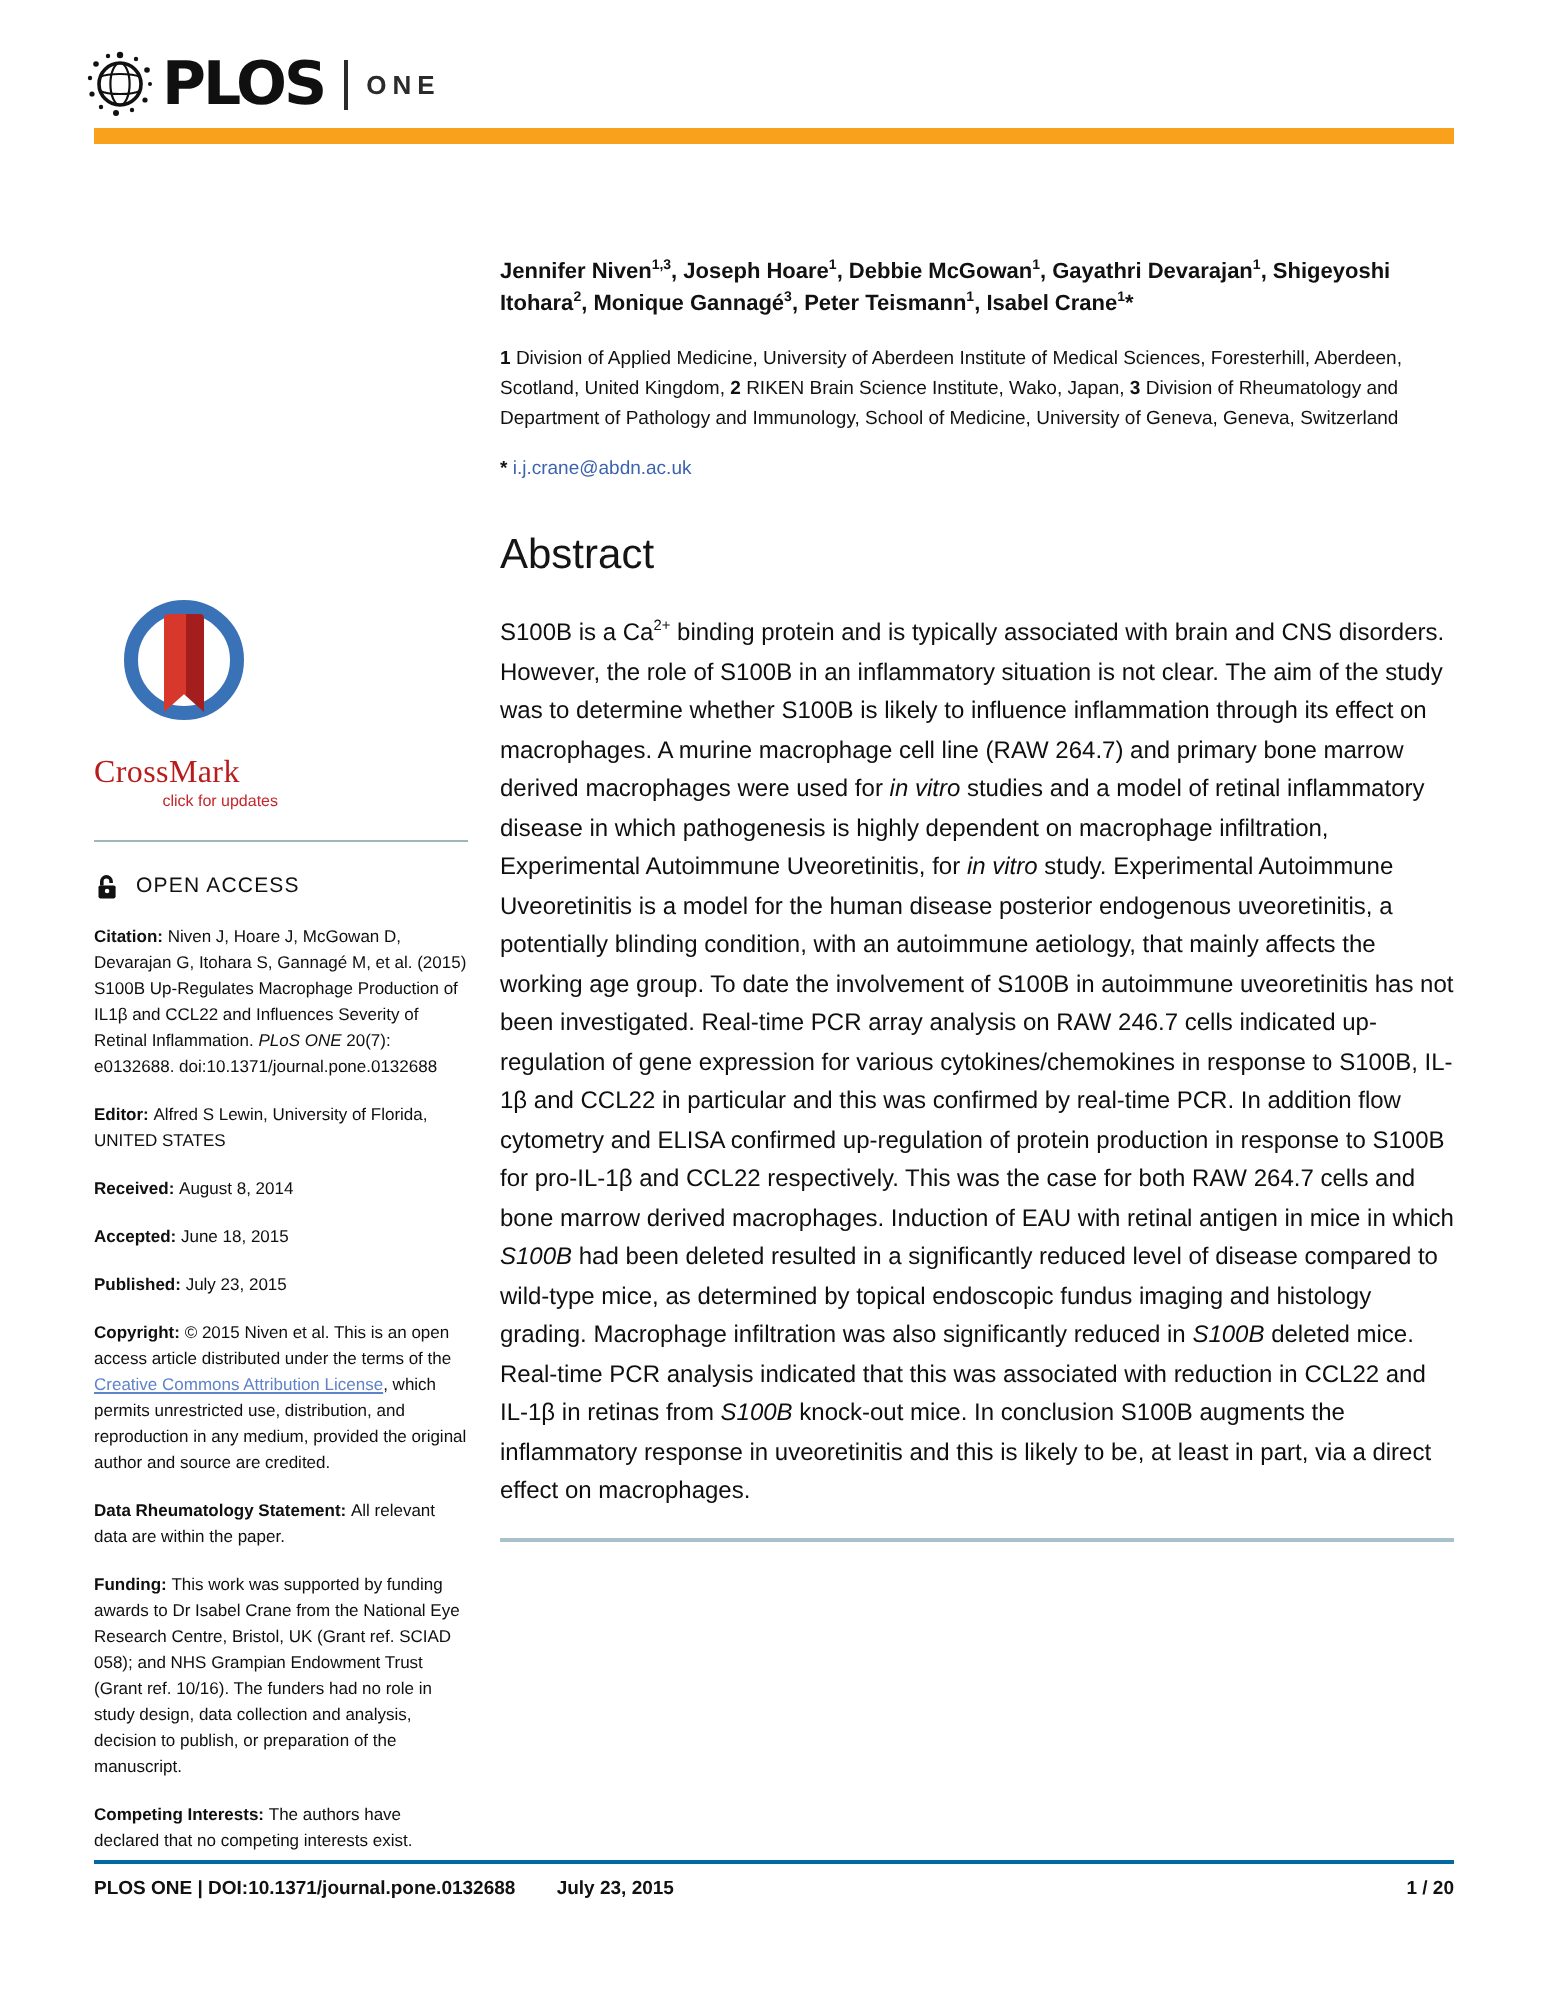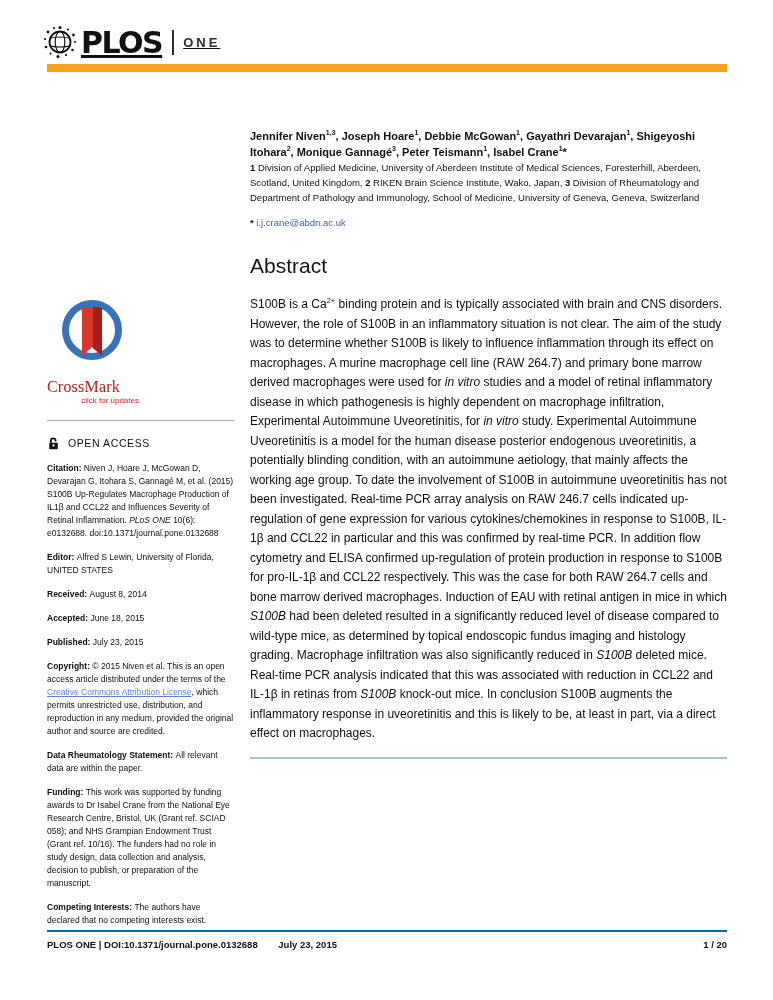--- a/index.html
+++ b/index.html
@@ -12,34 +12,34 @@
   }
   html,body{margin:0;padding:0;}
   body{
     width:773px;height:1000px;position:relative;background:#ffffff;
     font-family:"Liberation Sans",sans-serif;color:var(--ink);overflow:hidden;
   }
   sup{font-size:0.62em;vertical-align:super;line-height:0;}
   a.link{color:var(--link);text-decoration:none;cursor:pointer;}
 
   
-  .logo-row{position:absolute;left:42px;top:24px;display:flex;align-items:center;text-decoration:underline;}
+  .logo-row{position:absolute;left:42px;top:24px;display:flex;align-items:center;}
   .globe{width:36px;height:36px;margin-right:3px;}
   .plos-word{font-family:"DejaVu Sans",sans-serif;font-weight:bold;font-size:30px;letter-spacing:-1.5px;color:#101010;}
   .logo-sep{width:2px;height:25px;background:#2b2b2b;margin:0 9px 0 10px;}
   .one-word{font-size:13px;font-weight:bold;letter-spacing:3px;color:#2b2b2b;}
   .orange-bar{position:absolute;left:47px;top:64px;width:680px;height:8px;background:var(--orange);}
 
   
   .main{position:absolute;left:250px;top:112px;width:477px;}
   .kicker{font-size:10px;letter-spacing:0.4px;color:#1c1c1c;}
   .title{margin:9px 0 0 0;font-size:24px;line-height:32px;font-weight:normal;letter-spacing:-0.2px;color:#151515;}
   .authors{margin-top:16px;font-size:11px;font-weight:bold;line-height:16px;}
   .authors sup{font-size:7px;}
-  .affiliations{margin-top:0;font-size:9.5px;line-height:15px;}
+  .affiliations{margin-top:12px;font-size:9.5px;line-height:15px;}
   .email-line{margin-top:12px;font-size:9.5px;}
   .abstract-heading{margin-top:26px;font-size:21px;font-weight:normal;color:#151515;}
   .abstract-body{margin-top:12px;font-size:12px;line-height:19.5px;color:#0f0f0f;}
   .abstract-divider{margin-top:13px;border-top:2px solid #A9C1CA;height:0;}
 
   
   .sidebar{position:absolute;left:47px;top:300px;width:187px;font-size:8.5px;line-height:13px;color:#0f0f0f;}
   .crossmark{width:100px;cursor:pointer;}
   .cm-circle{position:relative;width:60px;height:60px;margin-left:15px;}
   .cm-ring{width:60px;height:60px;border-radius:50%;border:7px solid var(--cm-blue);box-sizing:border-box;background:#fff;}
@@ -106,21 +106,21 @@
 
   <div class="oa-row">
     <svg width="15" height="15" viewBox="0 0 20 20">
       <path d="M4 9 V6.3 a4.3 4.3 0 0 1 8.6 0 V7.4 h-2.4 V6.3 a1.9 1.9 0 0 0 -3.8 0 V9 Z" fill="#111"></path>
       <rect x="3" y="9" width="11.4" height="8.6" rx="1.2" fill="#111"></rect>
       <circle cx="8.7" cy="12.6" r="1.5" fill="#fff"></circle>
     </svg>
     <span class="oa-label">OPEN ACCESS</span>
   </div>
 
-  <p class="sb-block"><b>Citation: </b><span>Niven J, Hoare J, McGowan D, Devarajan G, Itohara S, Gannagé M, et al. (2015) S100B Up-Regulates Macrophage Production of IL1β and CCL22 and Influences Severity of Retinal Inflammation. </span><i>PLoS ONE</i><span> 10(6): e0132688. doi:10.1371/journal.pone.0132688</span></p>
+  <p class="sb-block"><b>Citation: </b><span>Niven J, Hoare J, McGowan D, Devarajan G, Itohara S, Gannagé M, et al. (2015) S100B Up-Regulates Macrophage Production of IL1β and CCL22 and Influences Severity of Retinal Inflammation. </span><i>PLoS ONE</i><span> 20(7): e0132688. doi:10.1371/journal.pone.0132688</span></p>
   <p class="sb-block"><b>Editor: </b><span>Alfred S Lewin, University of Florida, UNITED STATES</span></p>
   <p class="sb-block"><b>Received: </b><span>August 8, 2014</span></p>
   <p class="sb-block"><b>Accepted: </b><span>June 18, 2015</span></p>
   <p class="sb-block"><b>Published: </b><span>July 23, 2015</span></p>
   <p class="sb-block"><b>Copyright: </b><span>© 2015 Niven et al. This is an open access article distributed under the terms of the </span><a class="link" href="#">Creative Commons Attribution License</a><span>, which permits unrestricted use, distribution, and reproduction in any medium, provided the original author and source are credited.</span></p>
   <p class="sb-block"><b>Data Rheumatology Statement: </b><span>All relevant data are within the paper.</span></p>
   <p class="sb-block"><b>Funding: </b><span>This work was supported by funding awards to Dr Isabel Crane from the National Eye Research Centre, Bristol, UK (Grant ref. SCIAD 058); and NHS Grampian Endowment Trust (Grant ref. 10/16). The funders had no role in study design, data collection and analysis, decision to publish, or preparation of the manuscript.</span></p>
   <p class="sb-block"><b>Competing Interests: </b><span>The authors have declared that no competing interests exist.</span></p>
 </div>
 

